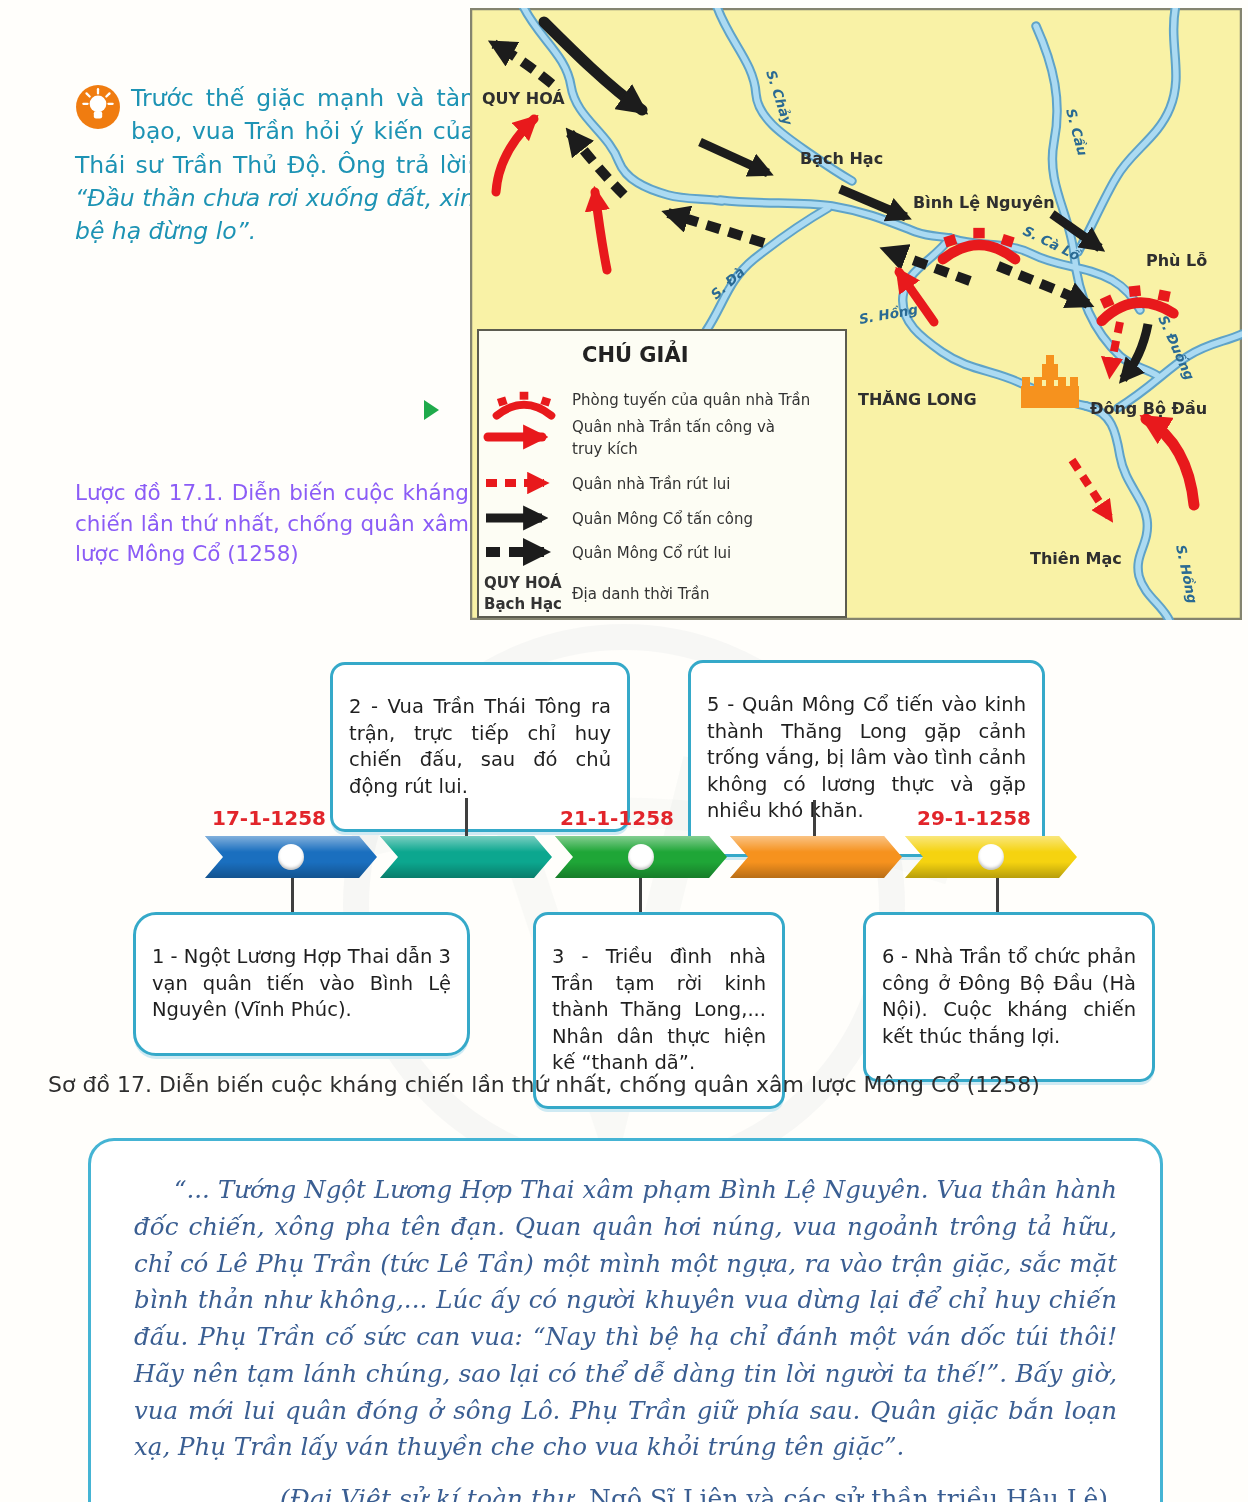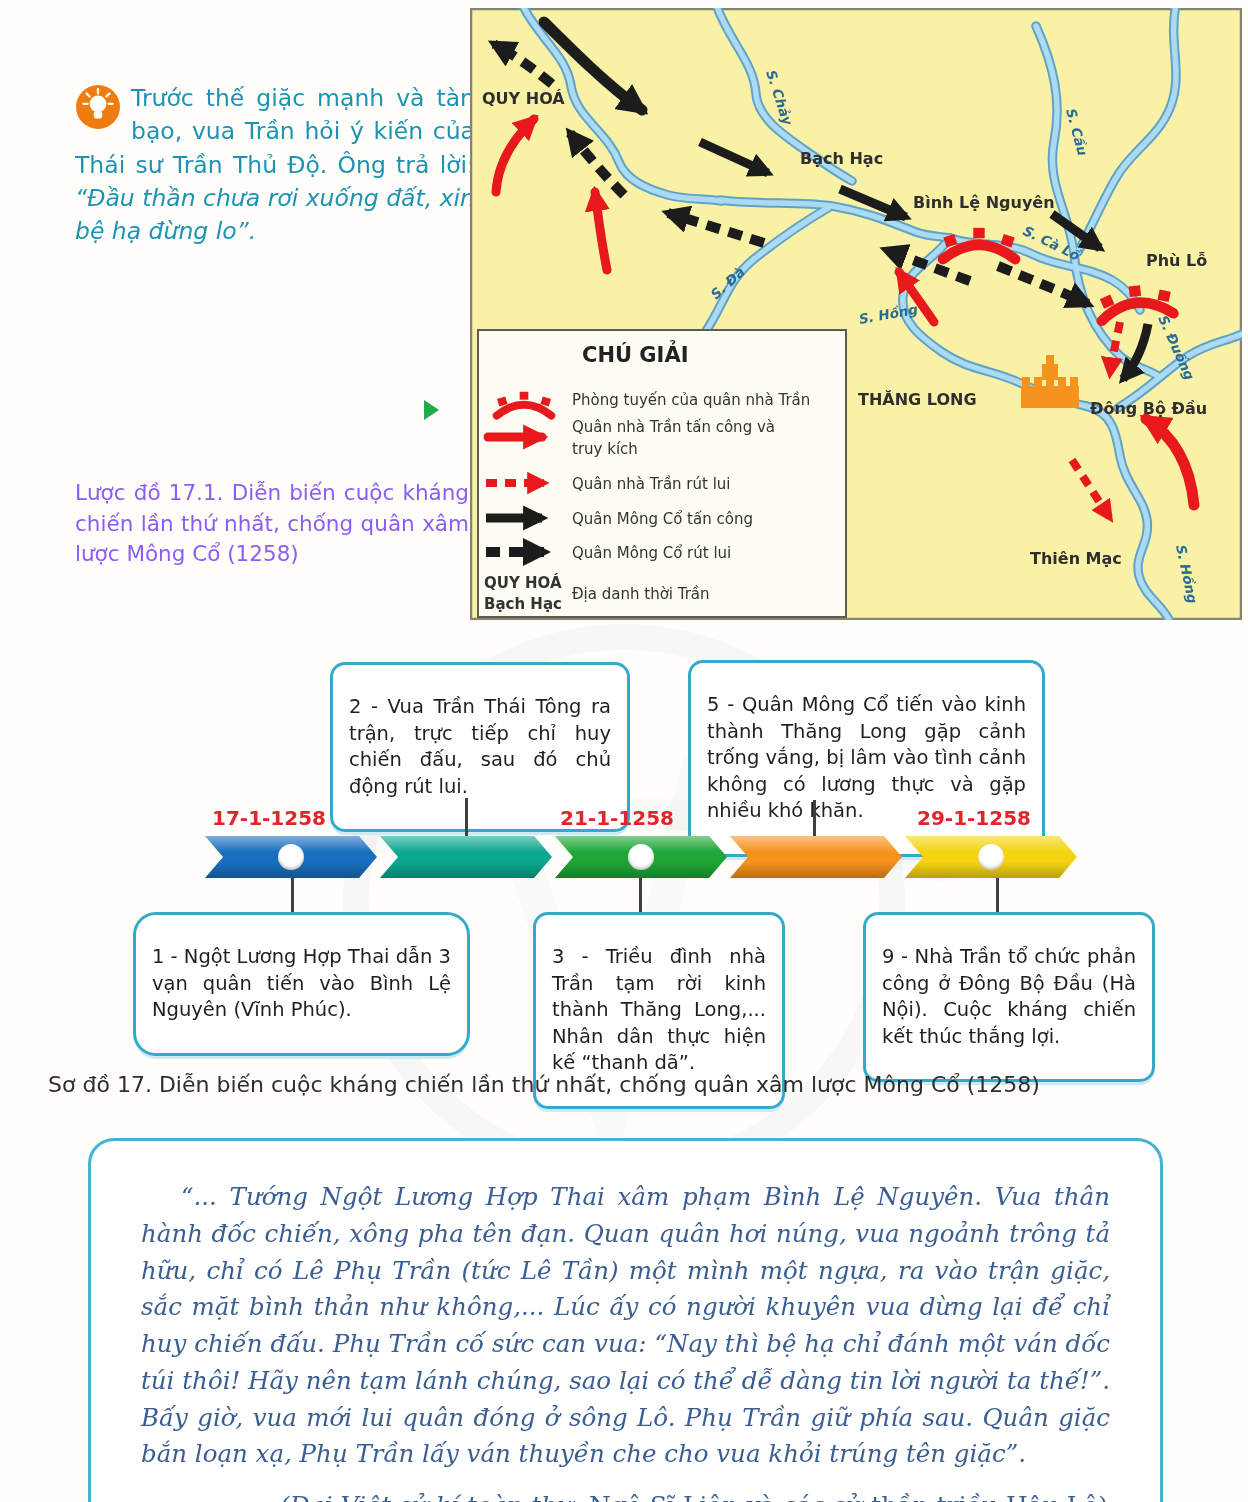--- a/index.html
+++ b/index.html
@@ -74,21 +74,21 @@
   }
   
   #quote{
     position:absolute;left:88px;top:1138px;width:1075px;box-sizing:border-box;min-height:352px;
     background:#fff;border:3.5px solid #45b4d4;border-radius:26px;
     padding:30px 42px 24px 42px;
     font-family:"DejaVu Serif","Liberation Serif",serif;
     color:#3a5e92;font-size:24.5px;line-height:1.5;
     box-shadow:0 6px 0 -2px #bfe6f2;
   }
-  #quote p{margin:8px;text-indent:40px;text-align:justify;font-style:italic;}
+  #quote p{margin:1px;text-indent:40px;text-align:justify;font-style:italic;}
   #quote .attr{margin-top:14px;text-align:right;padding-right:10px;font-size:25px;}
   #quote .attr .src{font-style:italic;}
   #quote .attr .rest{font-style:normal;}
 </style>
 </head>
 <body>
 
 <div id="page">
 
   <svg id="watermark" width="1248" height="1502" viewBox="0 0 1248 1502">
@@ -287,21 +287,21 @@
       </div>
   </div>
 
   <div class="tl-box" style="left:133px;top:912px;width:337px;border-radius:23px;">
     <span>1 - Ngột Lương Hợp Thai dẫn 3 vạn quân tiến vào Bình Lệ Nguyên (Vĩnh Phúc).</span>
   </div>
   <div class="tl-box" style="left:533px;top:912px;width:252px;">
     <span>3 - Triều đình nhà Trần tạm rời kinh thành Thăng Long,... Nhân dân thực hiện kế “thanh dã”.</span>
   </div>
   <div class="tl-box" style="left:863px;top:912px;width:292px;">
-    <span>9 - Nhà Trần tổ chức phản công ở Đông Bộ Đầu (Hà Nội). Cuộc kháng chiến kết thúc thắng lợi.</span>
+    <span>6 - Nhà Trần tổ chức phản công ở Đông Bộ Đầu (Hà Nội). Cuộc kháng chiến kết thúc thắng lợi.</span>
   </div>
 
   <div id="diagram-caption">Sơ đồ 17. Diễn biến cuộc kháng chiến lần thứ nhất, chống quân xâm lược Mông Cổ (1258)</div>
 
   <div id="quote">
     <p>“... Tướng Ngột Lương Hợp Thai xâm phạm Bình Lệ Nguyên. Vua thân hành đốc chiến, xông pha tên đạn. Quan quân hơi núng, vua ngoảnh trông tả hữu, chỉ có Lê Phụ Trần (tức Lê Tần) một mình một ngựa, ra vào trận giặc, sắc mặt bình thản như không,... Lúc ấy có người khuyên vua dừng lại để chỉ huy chiến đấu. Phụ Trần cố sức can vua: “Nay thì bệ hạ chỉ đánh một ván dốc túi thôi! Hãy nên tạm lánh chúng, sao lại có thể dễ dàng tin lời người ta thế!”. Bấy giờ, vua mới lui quân đóng ở sông Lô.  Phụ Trần giữ phía sau. Quân giặc bắn loạn xạ, Phụ Trần lấy ván thuyền che cho vua khỏi trúng tên giặc”.</p>
     <div class="attr">
       <span class="src">(Đại Việt sử kí toàn thư</span><span class="rest">, Ngô Sĩ Liên và các sử thần triều Hậu Lê)</span>
     </div>
   </div>

